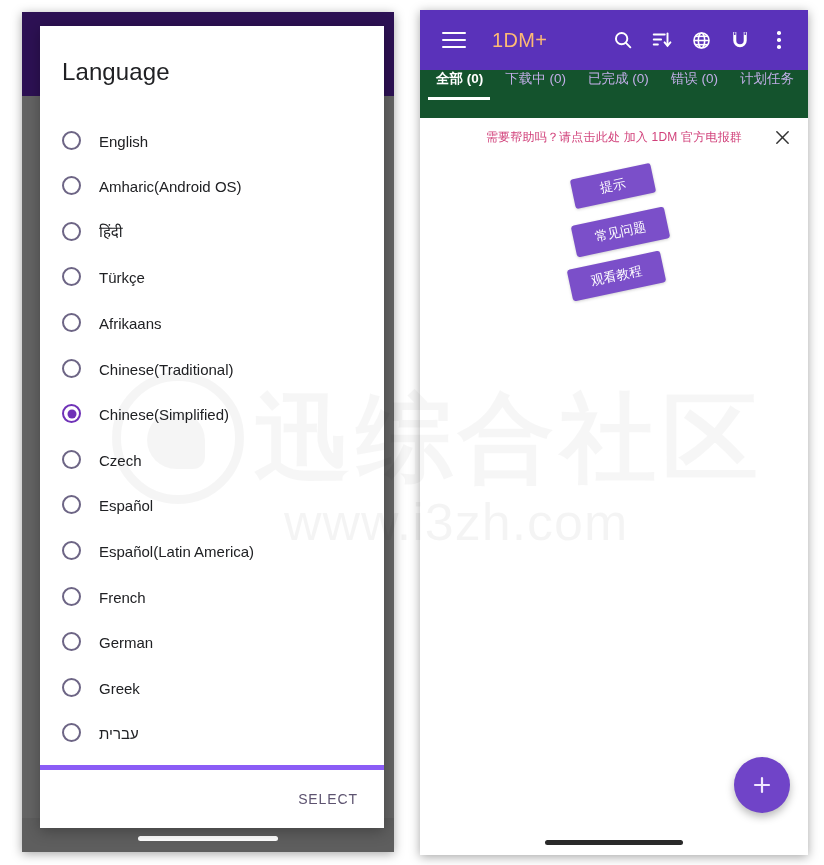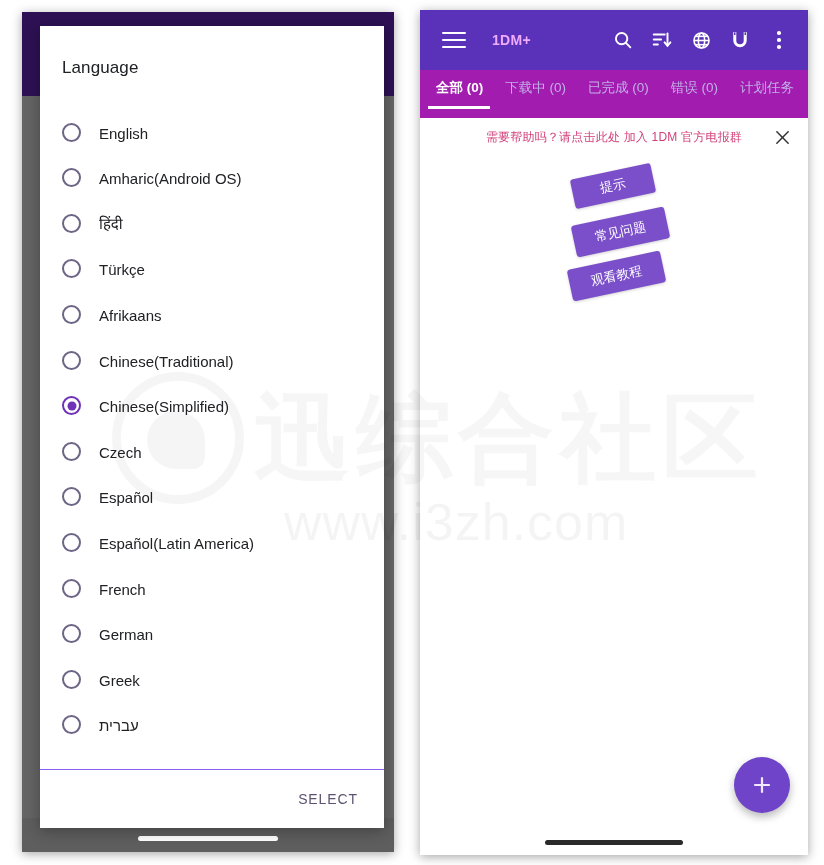--- a/index.html
+++ b/index.html
@@ -122,21 +122,21 @@
     width: 344px;
     height: 802px;
     background: #ffffff;
     box-shadow: 0 3px 14px rgba(0,0,0,0.30);
     display: flex;
     flex-direction: column;
     overflow: hidden;
   }
   .dialog-title {
     padding: 32px 0 18px 22px;
-    font-size: 17px;
+    font-size: 24px;
     color: #202124;
     letter-spacing: 0.1px;
   }
   .dialog-list {
     flex: 1;
     overflow: hidden;
     padding: 0 0 4px 0;
   }
   .radio-row {
     display: flex;
@@ -167,21 +167,21 @@
     border-radius: 50%;
     background: #6f32b7;
   }
   .radio-label {
     margin-left: 18px;
     font-size: 15px;
     color: #202124;
     white-space: nowrap;
   }
   .dialog-footer {
-    border-top: 1px solid #8b5cf6;
+    border-top: 5px solid #8b5cf6;
     height: 58px;
     display: flex;
     align-items: center;
     justify-content: flex-end;
     padding-right: 20px;
     flex: 0 0 auto;
     padding-left: 30px;
   }
   .select-btn {
     font-size: 14px;
@@ -213,23 +213,23 @@
   }
   .r-hamburger i {
     display: block;
     height: 2.6px;
     background: #ffffff;
     margin-bottom: 4.6px;
     border-radius: 1px;
   }
   .r-title {
     margin-left: 26px;
-    color: #f0abfc;
-    font-size: 14px;
-    font-weight: bold;
+    color: #fdba74;
+    font-size: 20px;
+    font-weight: normal;
     letter-spacing: 0.3px;
     flex: 0 0 auto;
   }
   .r-actions {
     margin-left: auto;
     display: flex;
     align-items: center;
     padding-right: 12px;
     gap: 5px;
   }
@@ -251,23 +251,23 @@
     margin-bottom: 3.6px;
   }
   .dots-v i:last-child { margin-bottom: 0; }
 
   .r-tabs {
     position: absolute;
     left: 0;
     top: 60px;
     width: 100%;
     height: 48px;
-    background: #a21caf;
-    display: flex;
-    align-items: center;
+    background: #14532d;
+    display: flex;
+    align-items: flex-start;
     overflow: hidden;
   }
   .tab {
     padding: 0 11px 12px 11px;
     font-size: 13.5px;
     color: #c2aee8;
     white-space: nowrap;
     position: relative;
     cursor: pointer;
   }

